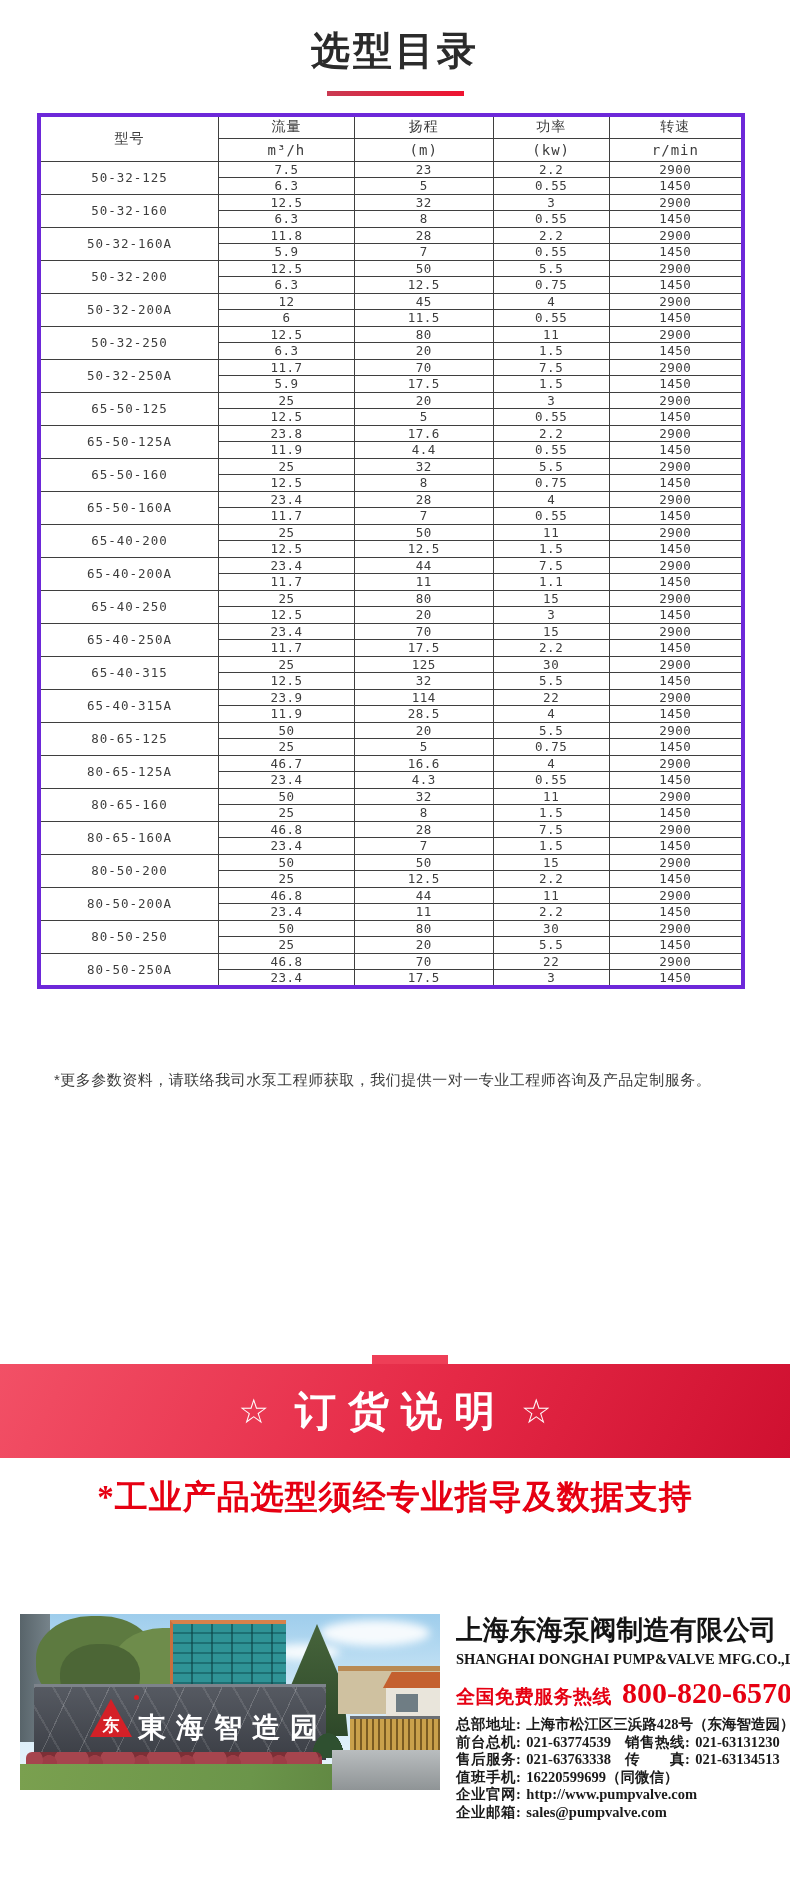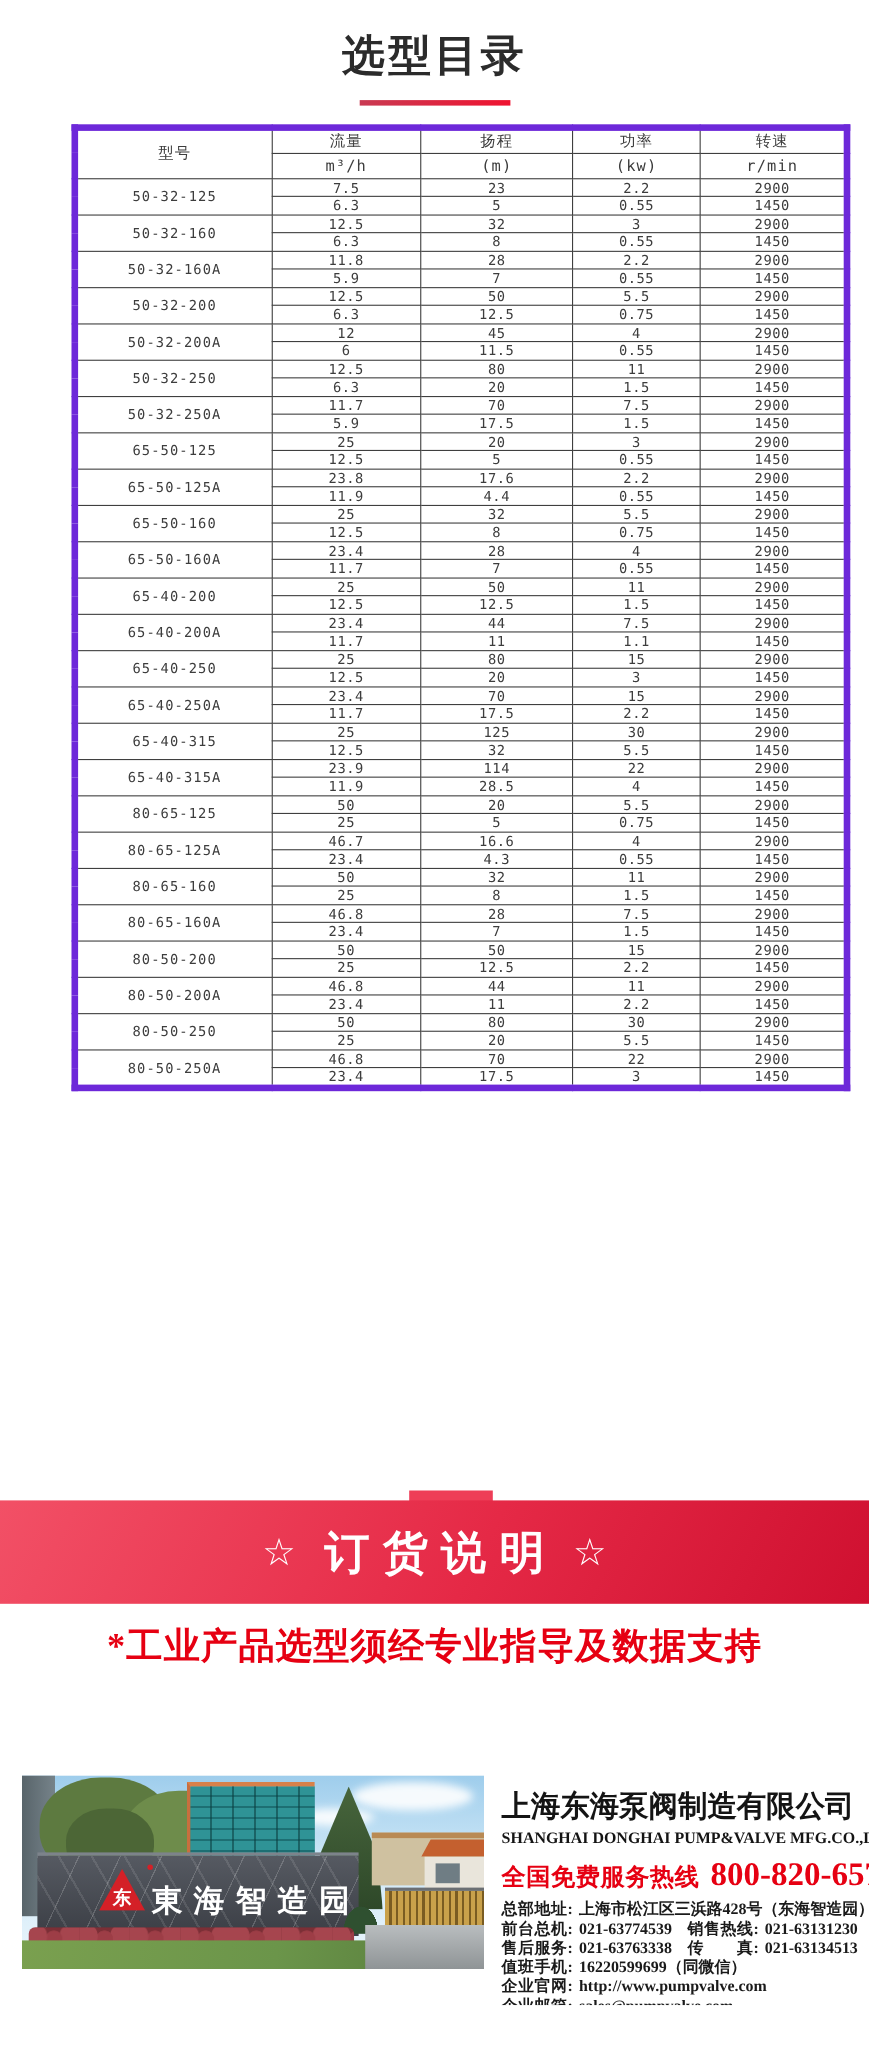--- a/index.html
+++ b/index.html
@@ -18,21 +18,21 @@
   .spec-table-wrap { position:absolute; top:113px; left:37px; width:708px; }
   table.spec { width:100%; border-collapse:collapse; table-layout:fixed;
                font-family:"DejaVu Sans Mono", monospace; color:#3d3d3d; }
   table.spec col.c-model { width:25.5%; }
   table.spec col.c-flow  { width:19.3%; }
   table.spec col.c-head  { width:19.7%; }
   table.spec col.c-power { width:16.5%; }
   table.spec col.c-speed { width:19.0%; }
   table.spec td, table.spec th { border:1px solid #3f3f3f; text-align:center;
                font-weight:400; padding:0; }
-  table.spec { border:6px solid #6d28d9;margin-left:28px; }
+  table.spec { border:4px solid #6d28d9; }
   table.spec thead th { height:23px; font-size:14px; letter-spacing:1px; }
   table.spec tbody td { height:16.5px; font-size:12.5px; letter-spacing:0.5px; }
   table.spec td.model { font-size:12.5px; letter-spacing:1px; }
 
   
   .note { position:absolute; top:1071px; left:54px; font-size:15px; color:#3c3c3c;
           letter-spacing:0.5px; }
 
   
   .banner-tab { position:absolute; top:1355px; left:372px; width:76px; height:10px;
@@ -100,28 +100,28 @@
                      radial-gradient(circle at 85% 40%, #a6454e 0 26%, transparent 28%),
                      #7c2f36;
           background-size:46px 20px; }
   .curb { left:0; top:156px; width:312px; height:5px; background:#e9e9e2; }
   .lawn { left:0; top:150px; width:420px; height:26px;
           background:linear-gradient(100deg,#7aa04f 0%,#6b954a 55%,#55793a 100%); }
   .drive { left:312px; top:136px; width:108px; height:40px;
           background:linear-gradient(180deg,#b9bdbf,#8f9496); }
 
   
-  .company { position:absolute; left:436px; top:12px; width:314px; color:#141414; }
+  .company { position:absolute; left:436px; top:0; width:314px; color:#141414; }
   .company-cn { font-size:27px; font-weight:800; letter-spacing:0px; color:#141414;
           white-space:nowrap; transform:scaleX(0.99); transform-origin:left; }
   .company-en { font-size:14.5px; font-weight:700; font-family:"Liberation Serif", serif;
           margin-top:3px; white-space:nowrap; color:#141414; }
   .hotline { margin-top:8px; color:#e60012; font-family:"Liberation Serif", serif;
           font-weight:700; white-space:nowrap; }
-  .hotline-label { font-size:22px; letter-spacing:0.5px; }
+  .hotline-label { font-size:19px; letter-spacing:0.5px; }
   .hotline-number { font-size:30px; margin-left:6px; }
   .contacts { margin-top:6px; font-family:"Liberation Serif", serif; font-weight:700; }
   .contact-line { font-size:14.5px; line-height:17.5px; white-space:nowrap; color:#1a1a1a; }
   .contact-label { letter-spacing:0.5px; }
   .contact-value { margin-left:5px; }
   .contact-pair2 { margin-left:14px; }
 </style>
 </head>
 <body>
 
@@ -479,20 +479,21 @@
           <tr>
             <td>23.4</td>
             <td>17.5</td>
             <td>3</td>
             <td>1450</td>
           </tr>
         </tbody>
     </table>
   </div>
 
+  <div class="note">*更多参数资料，请联络我司水泵工程师获取，我们提供一对一专业工程师咨询及产品定制服务。</div>
 
   <div class="banner-tab"></div>
   <div class="banner">
     <span class="star">☆</span>
     <span class="banner-title">订货说明</span>
     <span class="star">☆</span>
   </div>
 
   <div class="notices">
     <div class="notice-line">*工业产品选型须经专业指导及数据支持</div>

